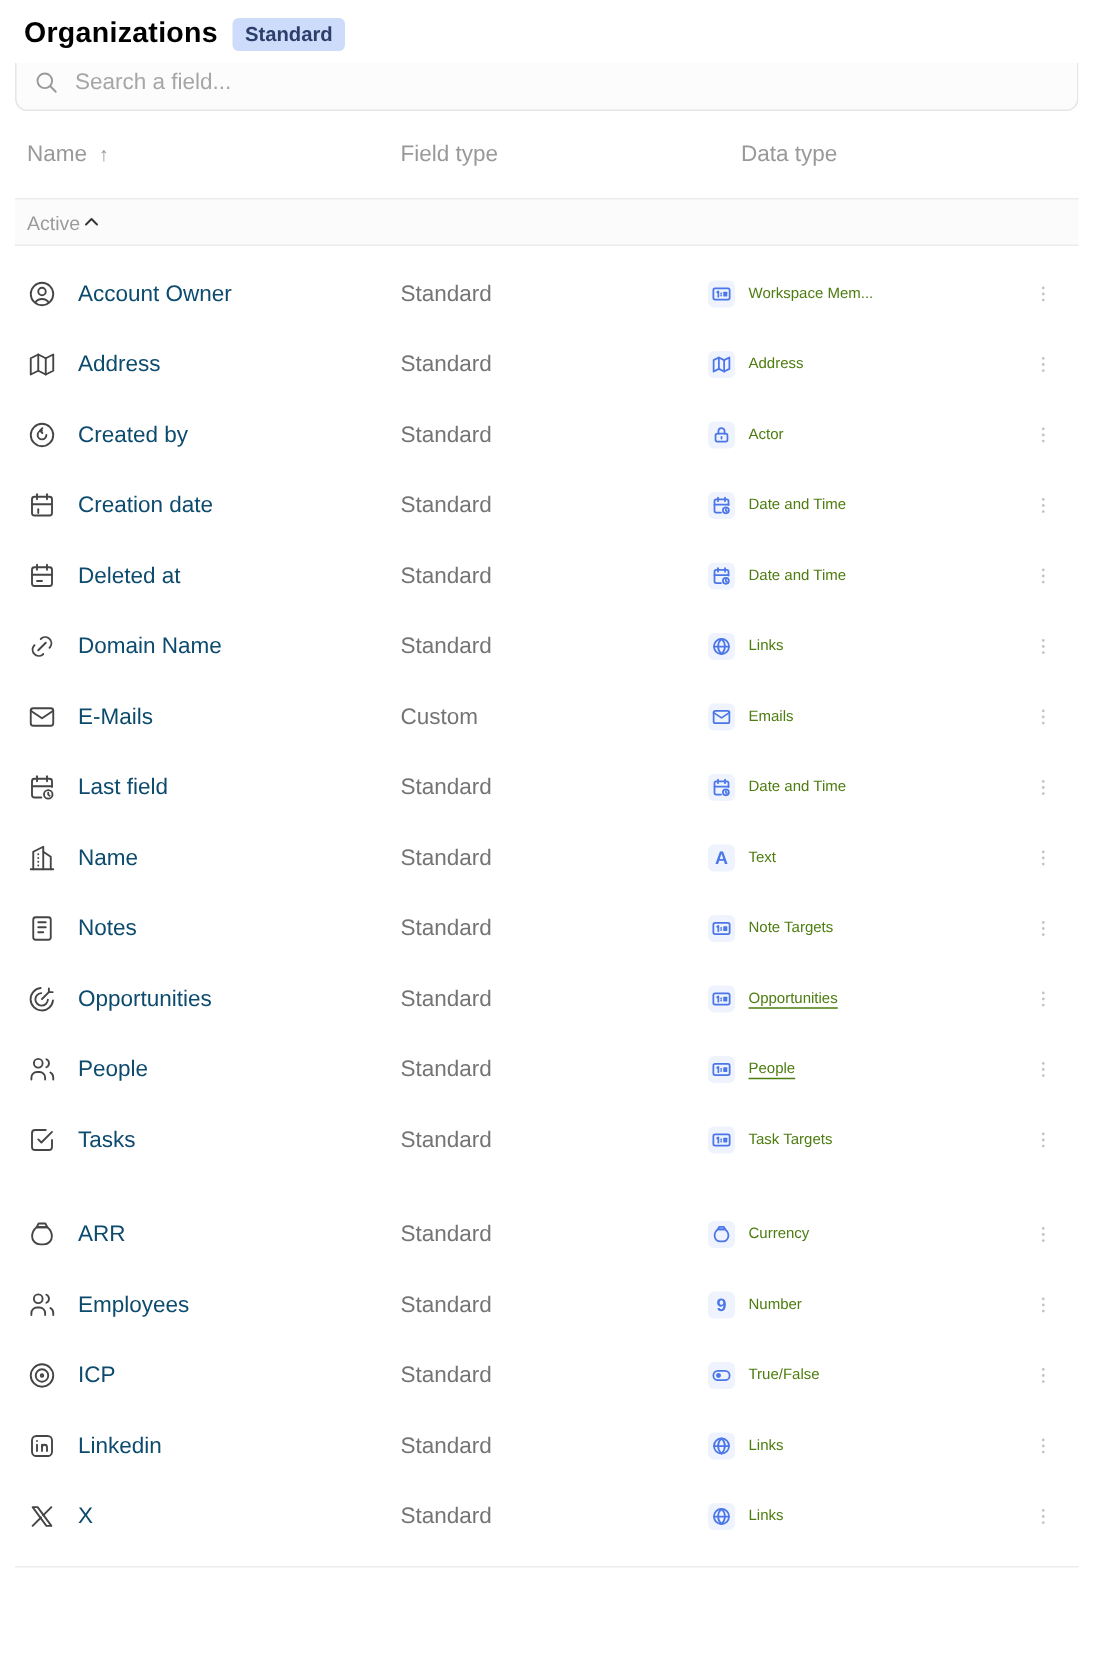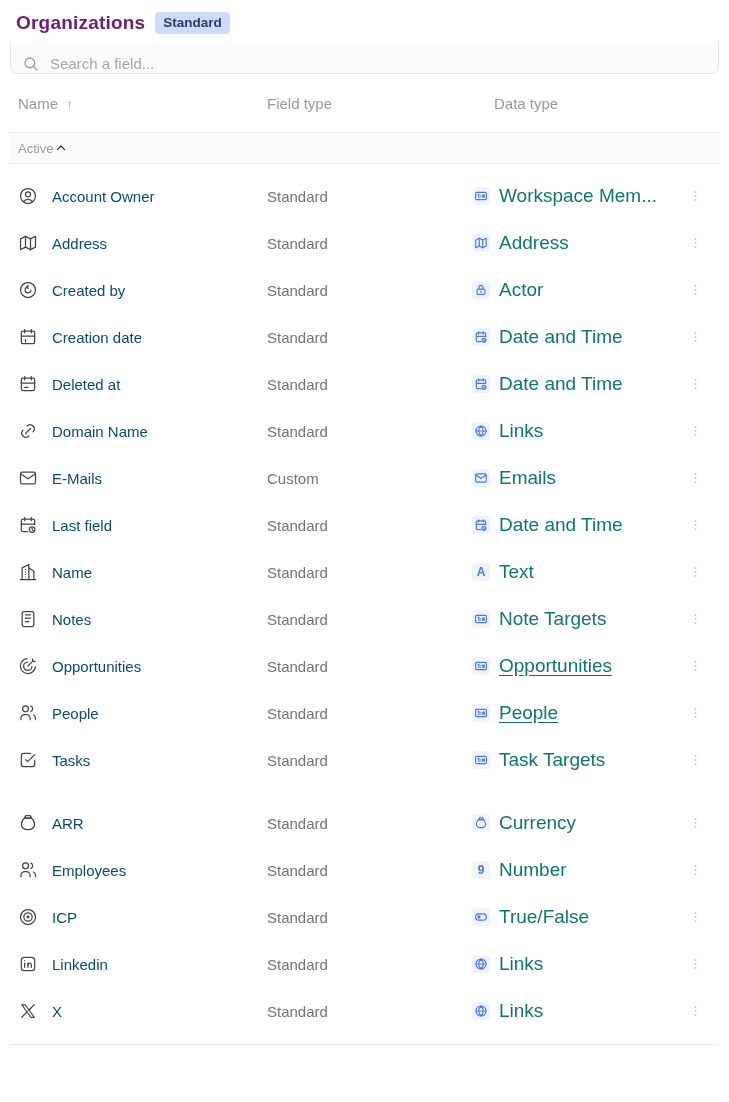--- a/index.html
+++ b/index.html
@@ -7,27 +7,27 @@
     --chip-bg:#eef3fe;
     --badge-bg:#cddcfa;
     --badge-text:#2c3e6b;
   }
   *{box-sizing:border-box}
   body{margin:0;background:#fff;font-family:"Liberation Sans","DejaVu Sans",sans-serif;}
   .page{position:relative;width:729px;height:1102px;background:#fff;overflow:hidden}
 
   .header{position:absolute;top:0;left:0;right:0;height:42px;background:#fff;z-index:3;
           display:flex;align-items:center;gap:10px;padding:4px 16px 0 16px}
-  .title{font-size:19px;font-weight:700;color:#701a75;letter-spacing:.2px}
+  .title{font-size:19px;font-weight:700;color:#000000;letter-spacing:.2px}
   .badge{background:var(--badge-bg);color:var(--badge-text);font-size:13.5px;font-weight:600;
          padding:3px 8px;border-radius:4px;line-height:1.2}
 
   .search-clip{position:absolute;top:42px;left:10px;right:10px;height:32px;overflow:hidden;z-index:1}
   .search-box{height:40px;margin-top:-8px;border:1px solid #e6e6e6;border-radius:8px;background:#fcfcfc;
-              display:flex;align-items:flex-end;gap:8px;padding:0 11px}
+              display:flex;align-items:center;gap:8px;padding:0 11px}
   .search-box .sicon{display:flex;color:#9a9a9a;margin-top:2px}
   .search-input{flex:1;border:none;outline:none;background:transparent;font-size:15px;color:#444;
                 font-family:inherit}
   .search-input::placeholder{color:#a6a6a6}
 
   .table{position:absolute;top:74px;left:10px;right:10px}
   .cols{position:relative;height:58px}
   .cols span{position:absolute;top:50%;transform:translateY(-50%);color:#999;font-size:15px}
   .col-name{left:8px}
   .col-arrow{left:56px;font-size:13px !important;color:#8b8b8b}
@@ -41,21 +41,21 @@
   .sec-body{padding:8px 0}
 
   .row{position:relative;height:47px;cursor:pointer}
   .row > span{position:absolute;top:50%;transform:translateY(-50%)}
   .nicon{left:8px;display:flex;color:#454545}
   .nlabel{left:42px;font-size:15px;color:#0c4a6e}
   .ftype{left:257px;font-size:15px;color:#747474}
   .dchip{left:462px;width:18px;height:18px;border-radius:4px;background:var(--chip-bg);color:var(--accent);
          display:flex;align-items:center;justify-content:center}
   .dchip .glyph{font-size:12px;font-weight:700;line-height:1}
-  .dlabel{left:489px;font-size:19px;color:#0f766e}
+  .dlabel{left:489px;font-size:10px;color:#4d7c0f}
   .dlabel.link{text-decoration:underline;text-underline-offset:3px}
   .dots{right:16px;display:flex;color:#c4c4c4;cursor:pointer}
 
   .bottom-line{border-top:1px solid #ececec;margin-top:2px}
 </style>
 </head>
 <body>
 
 <div class="page">
 

